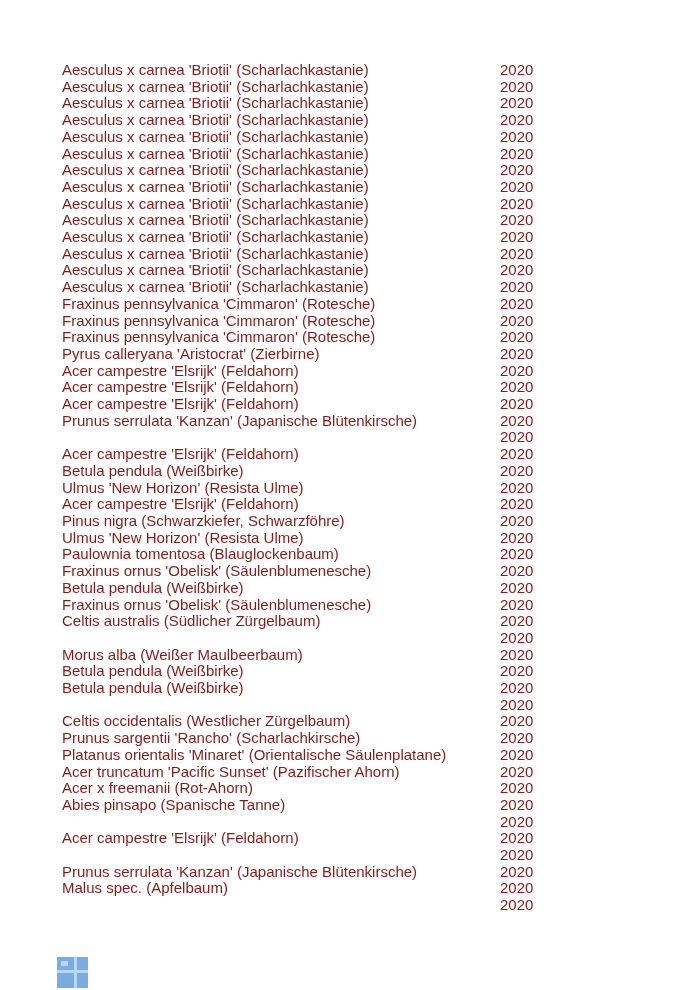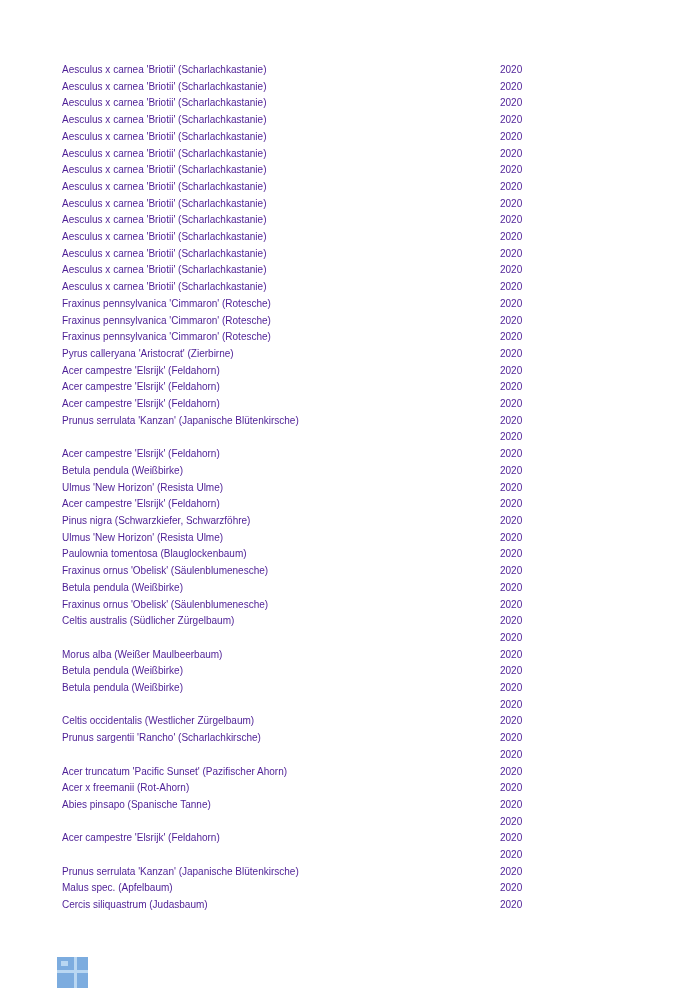--- a/index.html
+++ b/index.html
@@ -21,22 +21,22 @@
   }
   .tree-list {
     position: absolute;
     left: 62px;
     top: 62px;
     width: 620px;
   }
   .row {
     height: 16.71px;
     line-height: 16.71px;
-    font-size: 10px;
-    color: #4c1d95;
+    font-size: 15px;
+    color: #7f1d1d;
     white-space: nowrap;
     position: relative;
   }
   .species {
     display: inline-block;
     width: 400px;
     overflow: visible;
   }
   .year {
     display: inline-block;
@@ -254,20 +254,21 @@
     <span class="species">Celtis occidentalis (Westlicher Zürgelbaum)</span>
     <span class="year">2020</span>
   </div>
 
   <div class="row">
     <span class="species">Prunus sargentii 'Rancho' (Scharlachkirsche)</span>
     <span class="year">2020</span>
   </div>
 
   <div class="row">
+    <span class="species">Platanus orientalis 'Minaret' (Orientalische Säulenplatane)</span>
     <span class="year">2020</span>
   </div>
 
   <div class="row">
     <span class="species">Acer truncatum 'Pacific Sunset' (Pazifischer Ahorn)</span>
     <span class="year">2020</span>
   </div>
 
   <div class="row">
     <span class="species">Acer x freemanii (Rot-Ahorn)</span>
@@ -296,18 +297,17 @@
     <span class="species">Prunus serrulata 'Kanzan' (Japanische Blütenkirsche)</span>
     <span class="year">2020</span>
   </div>
 
   <div class="row">
     <span class="species">Malus spec. (Apfelbaum)</span>
     <span class="year">2020</span>
   </div>
 
   <div class="row">
-    <span class="species">Cercis siliquastrum (Judasbaum)</span>
     <span class="year">2020</span>
   </div>
 </div>
   <div class="map-tile" id="map-tile" style="background: linear-gradient(rgb(185, 215, 242), rgb(185, 215, 242)) 0px 13px / 31px 3px no-repeat, linear-gradient(rgb(185, 215, 242), rgb(185, 215, 242)) 17px 0px / 3px 31px no-repeat, linear-gradient(rgb(185, 215, 242), rgb(185, 215, 242)) 4px 4px / 7px 5px no-repeat, rgb(124, 172, 223);"></div>
 </div>
 
 </body></html>

